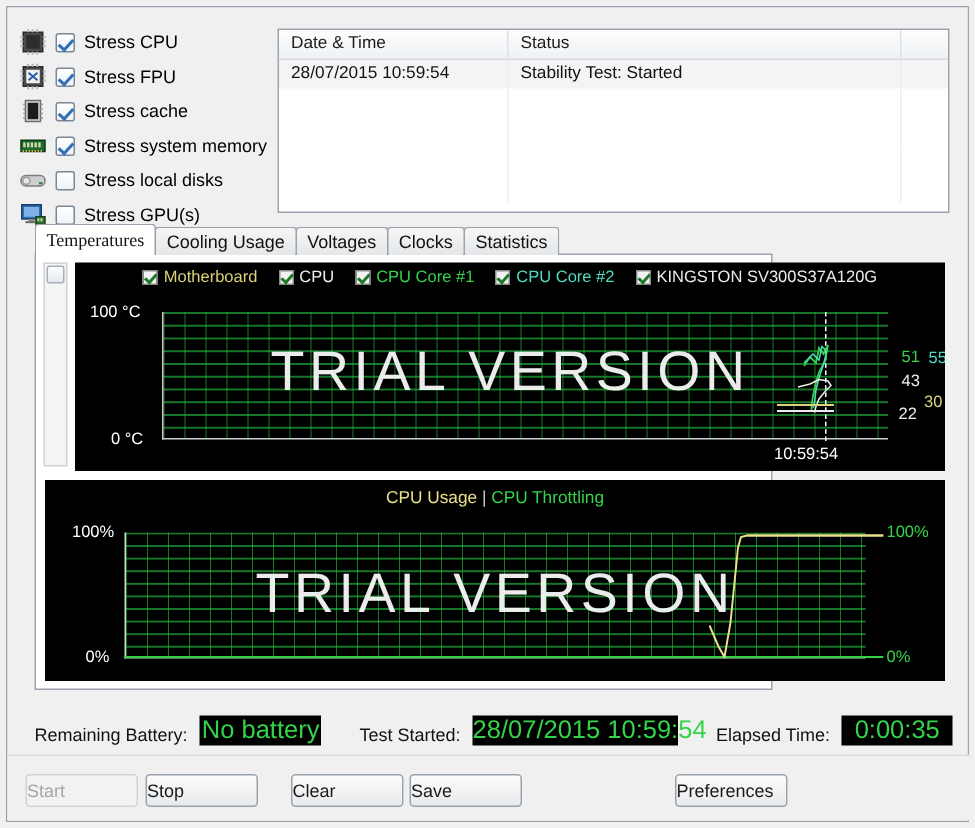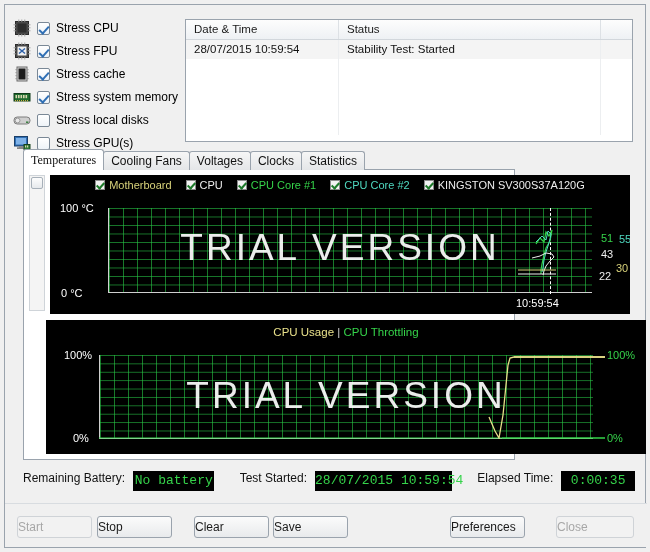--- a/index.html
+++ b/index.html
@@ -174,21 +174,21 @@
     border-radius: 2px;
   }
 
   
   .chart {
     position: absolute;
     background: #000000;
     overflow: hidden;
   }
   .chart-temp { left: 26px; top: 5px; width: 580px; height: 139px; }
-  .chart-cpu  { left: 22px; top: 150px; width: 600px; height: 134px; }
+  .chart-cpu  { left: 6px; top: 150px; width: 600px; height: 134px; }
 
   .legend {
     position: absolute;
     top: 4px; left: 0; width: 100%;
     display: flex;
     justify-content: center;
     gap: 14px;
     font-size: 11px;
     line-height: 12px;
     z-index: 3;
@@ -285,37 +285,36 @@
   .c-usage { color: #e8e08a; }
   .c-sep { color: #cfcfcf; }
   .c-throt { color: #35d34a; }
 
   
   .statusrow {
     position: absolute;
     left: 18px; top: 466px;
     width: 612px; height: 26px;
     display: flex;
-    align-items: flex-start;
+    align-items: flex-end;
   }
   .st-label {
     font-size: 12px;
     color: #111;
     white-space: nowrap;
   }
   .st-value {
     background: #000;
     color: #35d34a;
-    font-size: 13px;
+    font-size: 17px;
     text-align: center;
     height: 20px;
     line-height: 20px;
     margin: 0 0 0 8px;
     white-space: nowrap;
-    font-family: Liberation Mono, monospace;
   }
   .st-gap { width: 26px; }
 
   
   .btnbar {
     position: absolute;
     left: 0; bottom: 0;
     width: 642px; height: 44px;
     background: #f0f0f0;
     border-top: 1px solid #d8dce0;
@@ -505,21 +504,21 @@
         </div>
         <div class="log-row">
           <div class="log-td c0"></div>
           <div class="log-td c1"></div>
           <div class="log-td c2"></div>
         </div>
       </div>
 
       <div class="tabstrip">
         <div class="tab active">Temperatures</div>
-        <div class="tab">Cooling Fans</div>
+        <div class="tab">Cooling Usage</div>
         <div class="tab">Voltages</div>
         <div class="tab">Clocks</div>
         <div class="tab">Statistics</div>
       </div>
 
       <div class="tabpanel">
 
         <div class="vscroll">
           <div class="vscroll-thumb"></div>
         </div>
@@ -543,21 +542,21 @@
               <span class="leg-cb"></span>
               <span style="color:#4fd9c0">CPU Core #2</span>
             </span>
             <span class="leg-item">
               <span class="leg-cb"></span>
               <span style="color:#ededed">KINGSTON SV300S37A120G</span>
             </span>
           </div>
 
           <div class="ax-label" style="left:10px; top:28px;">100 °C</div>
-          <div class="ax-label" style="left:11px; top:113px;">0 °C</div>
+          <div class="ax-label" style="left:24px; top:113px;">0 °C</div>
 
           <div class="plot plot-temp"></div>
 
           <div class="watermark wm-temp">TRIAL VERSION</div>
 
           <div class="cursorline" style="left:500px;"></div>
 
           <svg style="position:absolute; left:58px; top:33px; width:484px; height:85px; z-index:4;" viewBox="0 0 484 85">
             <polyline points="428,36 432,30 436,34 438,24 441,28 444,22 442,33 438,40 436,47 434,56 433,62 433,66" fill="none" stroke="#35d34a" stroke-width="1.2"></polyline>
             <polyline points="428,34 434,28 438,32 440,23 443,26 442,31 440,38 438,44 436,52 435,60 434,64" fill="none" stroke="#4fd9c0" stroke-width="1"></polyline>
@@ -611,18 +610,17 @@
         <span class="st-label">Elapsed Time:</span>
         <span class="st-value" style="width:76px;">0:00:35</span>
       </div>
 
       <div class="btnbar">
         <div class="btn disabled" style="left:12px; width:75px;">Start</div>
         <div class="btn" style="left:92px; width:75px;">Stop</div>
         <div class="btn" style="left:189px; width:75px;">Clear</div>
         <div class="btn" style="left:268px; width:75px;">Save</div>
         <div class="btn" style="left:445px; width:75px;">Preferences</div>
-        <div class="btn disabled" style="left:551px; width:78px;">Close</div>
       </div>
 
     </div>
   </div>
 </div>
 
 </body></html>

